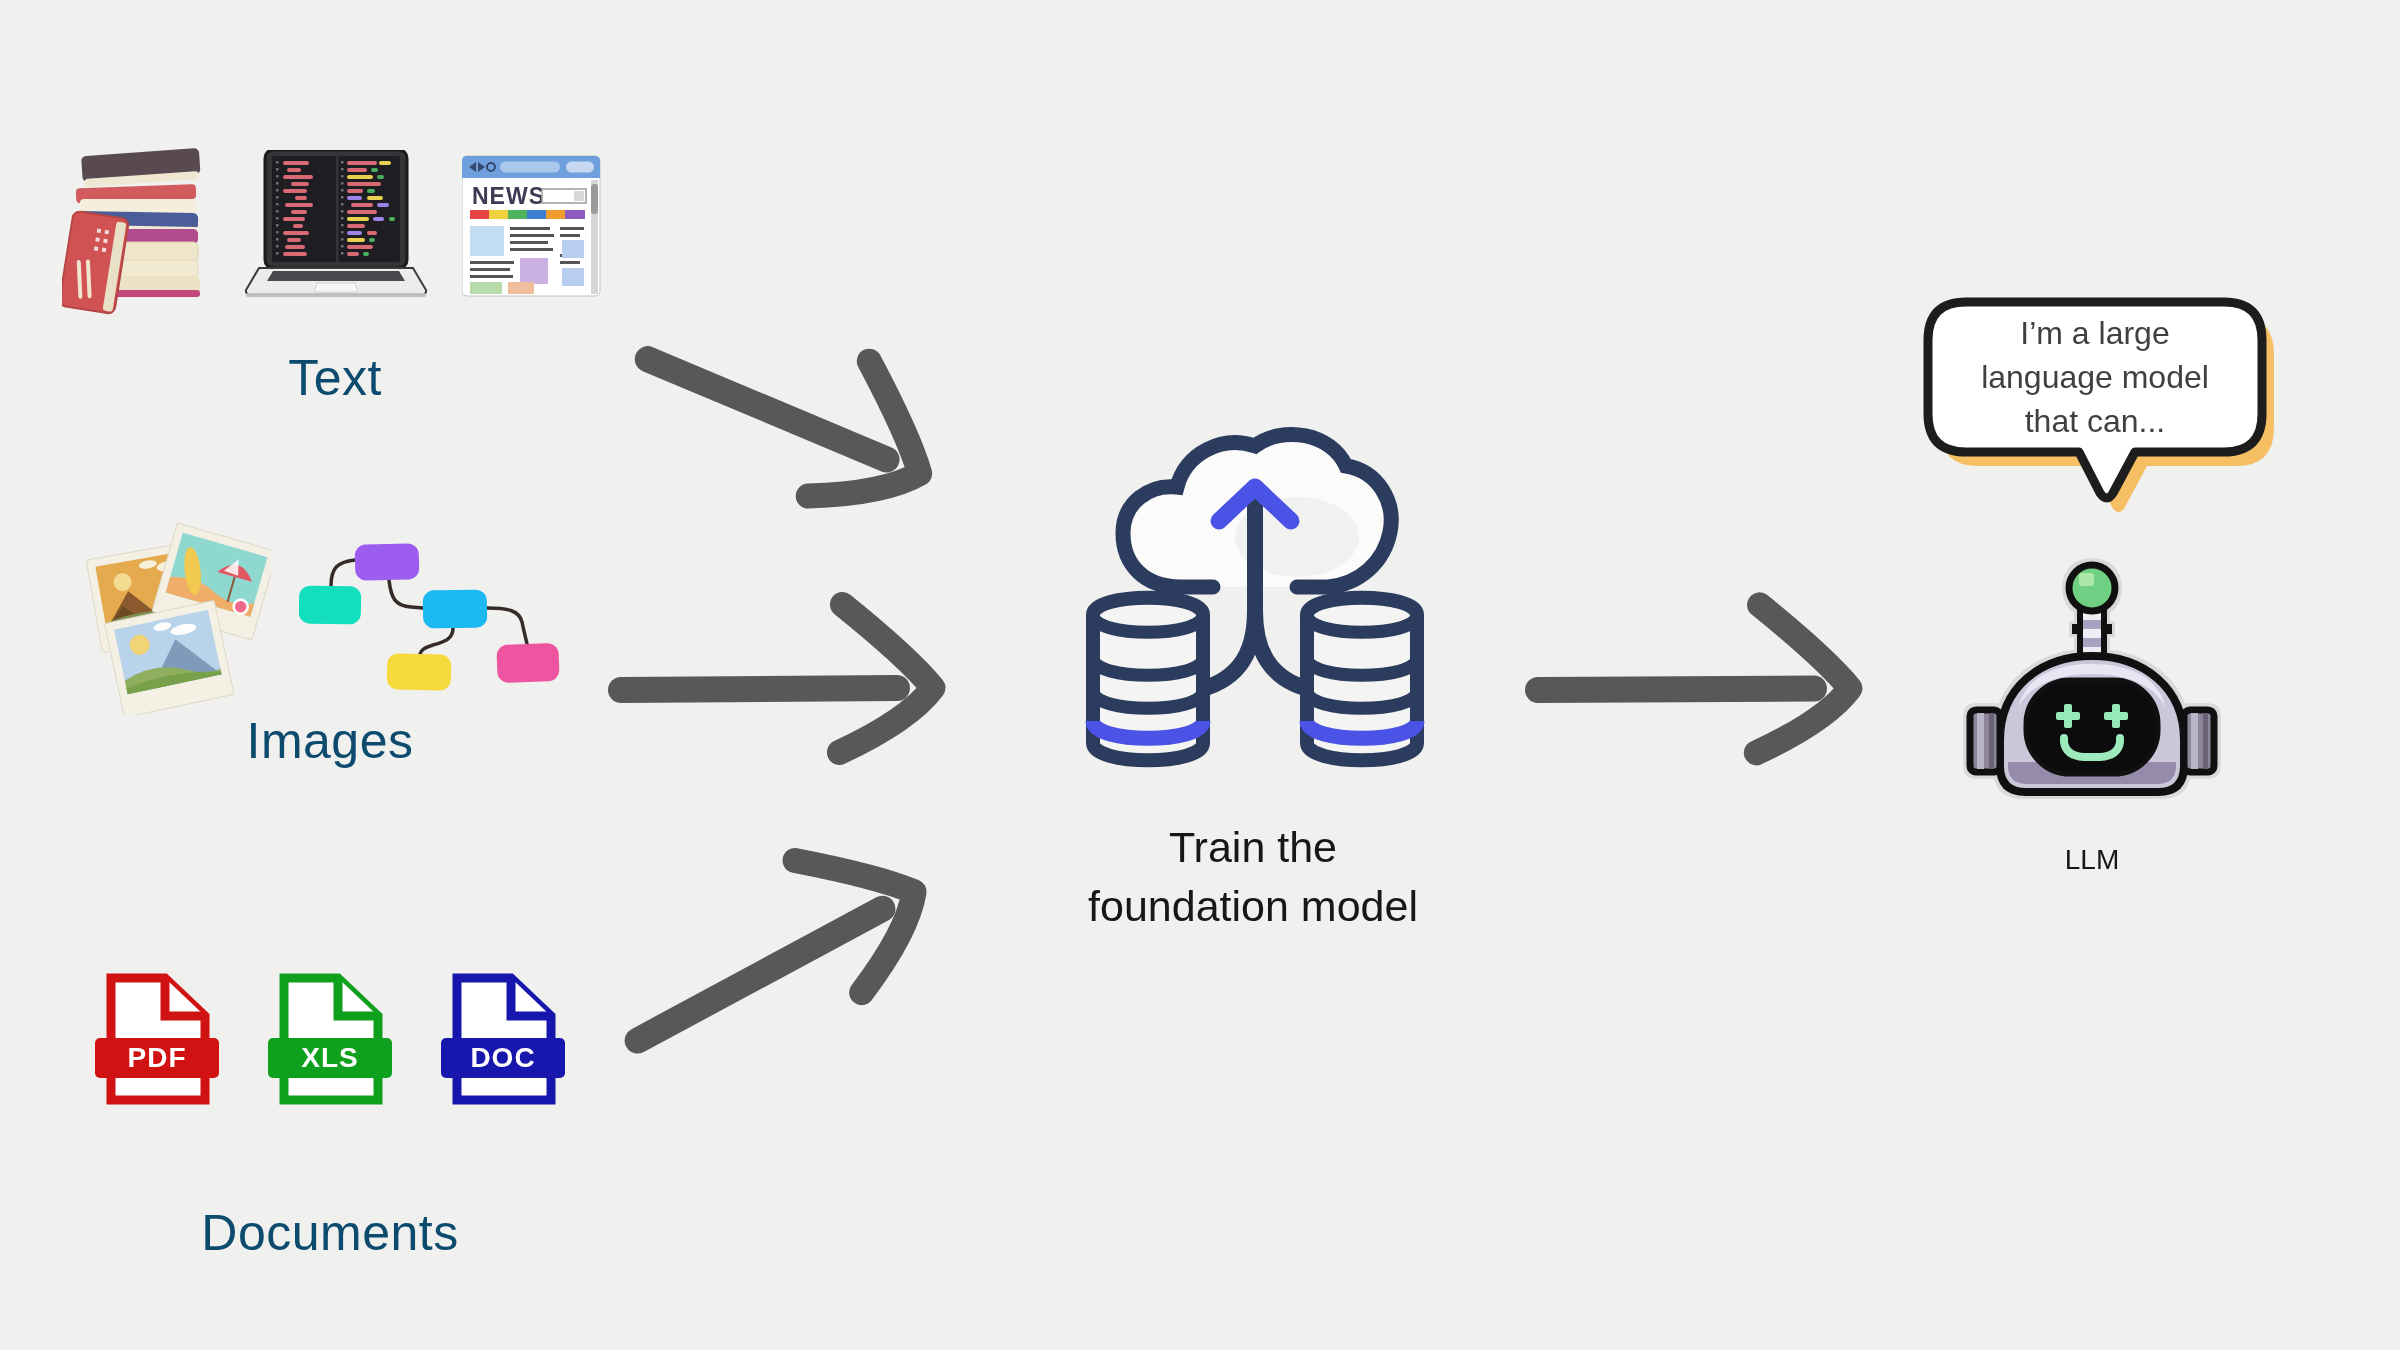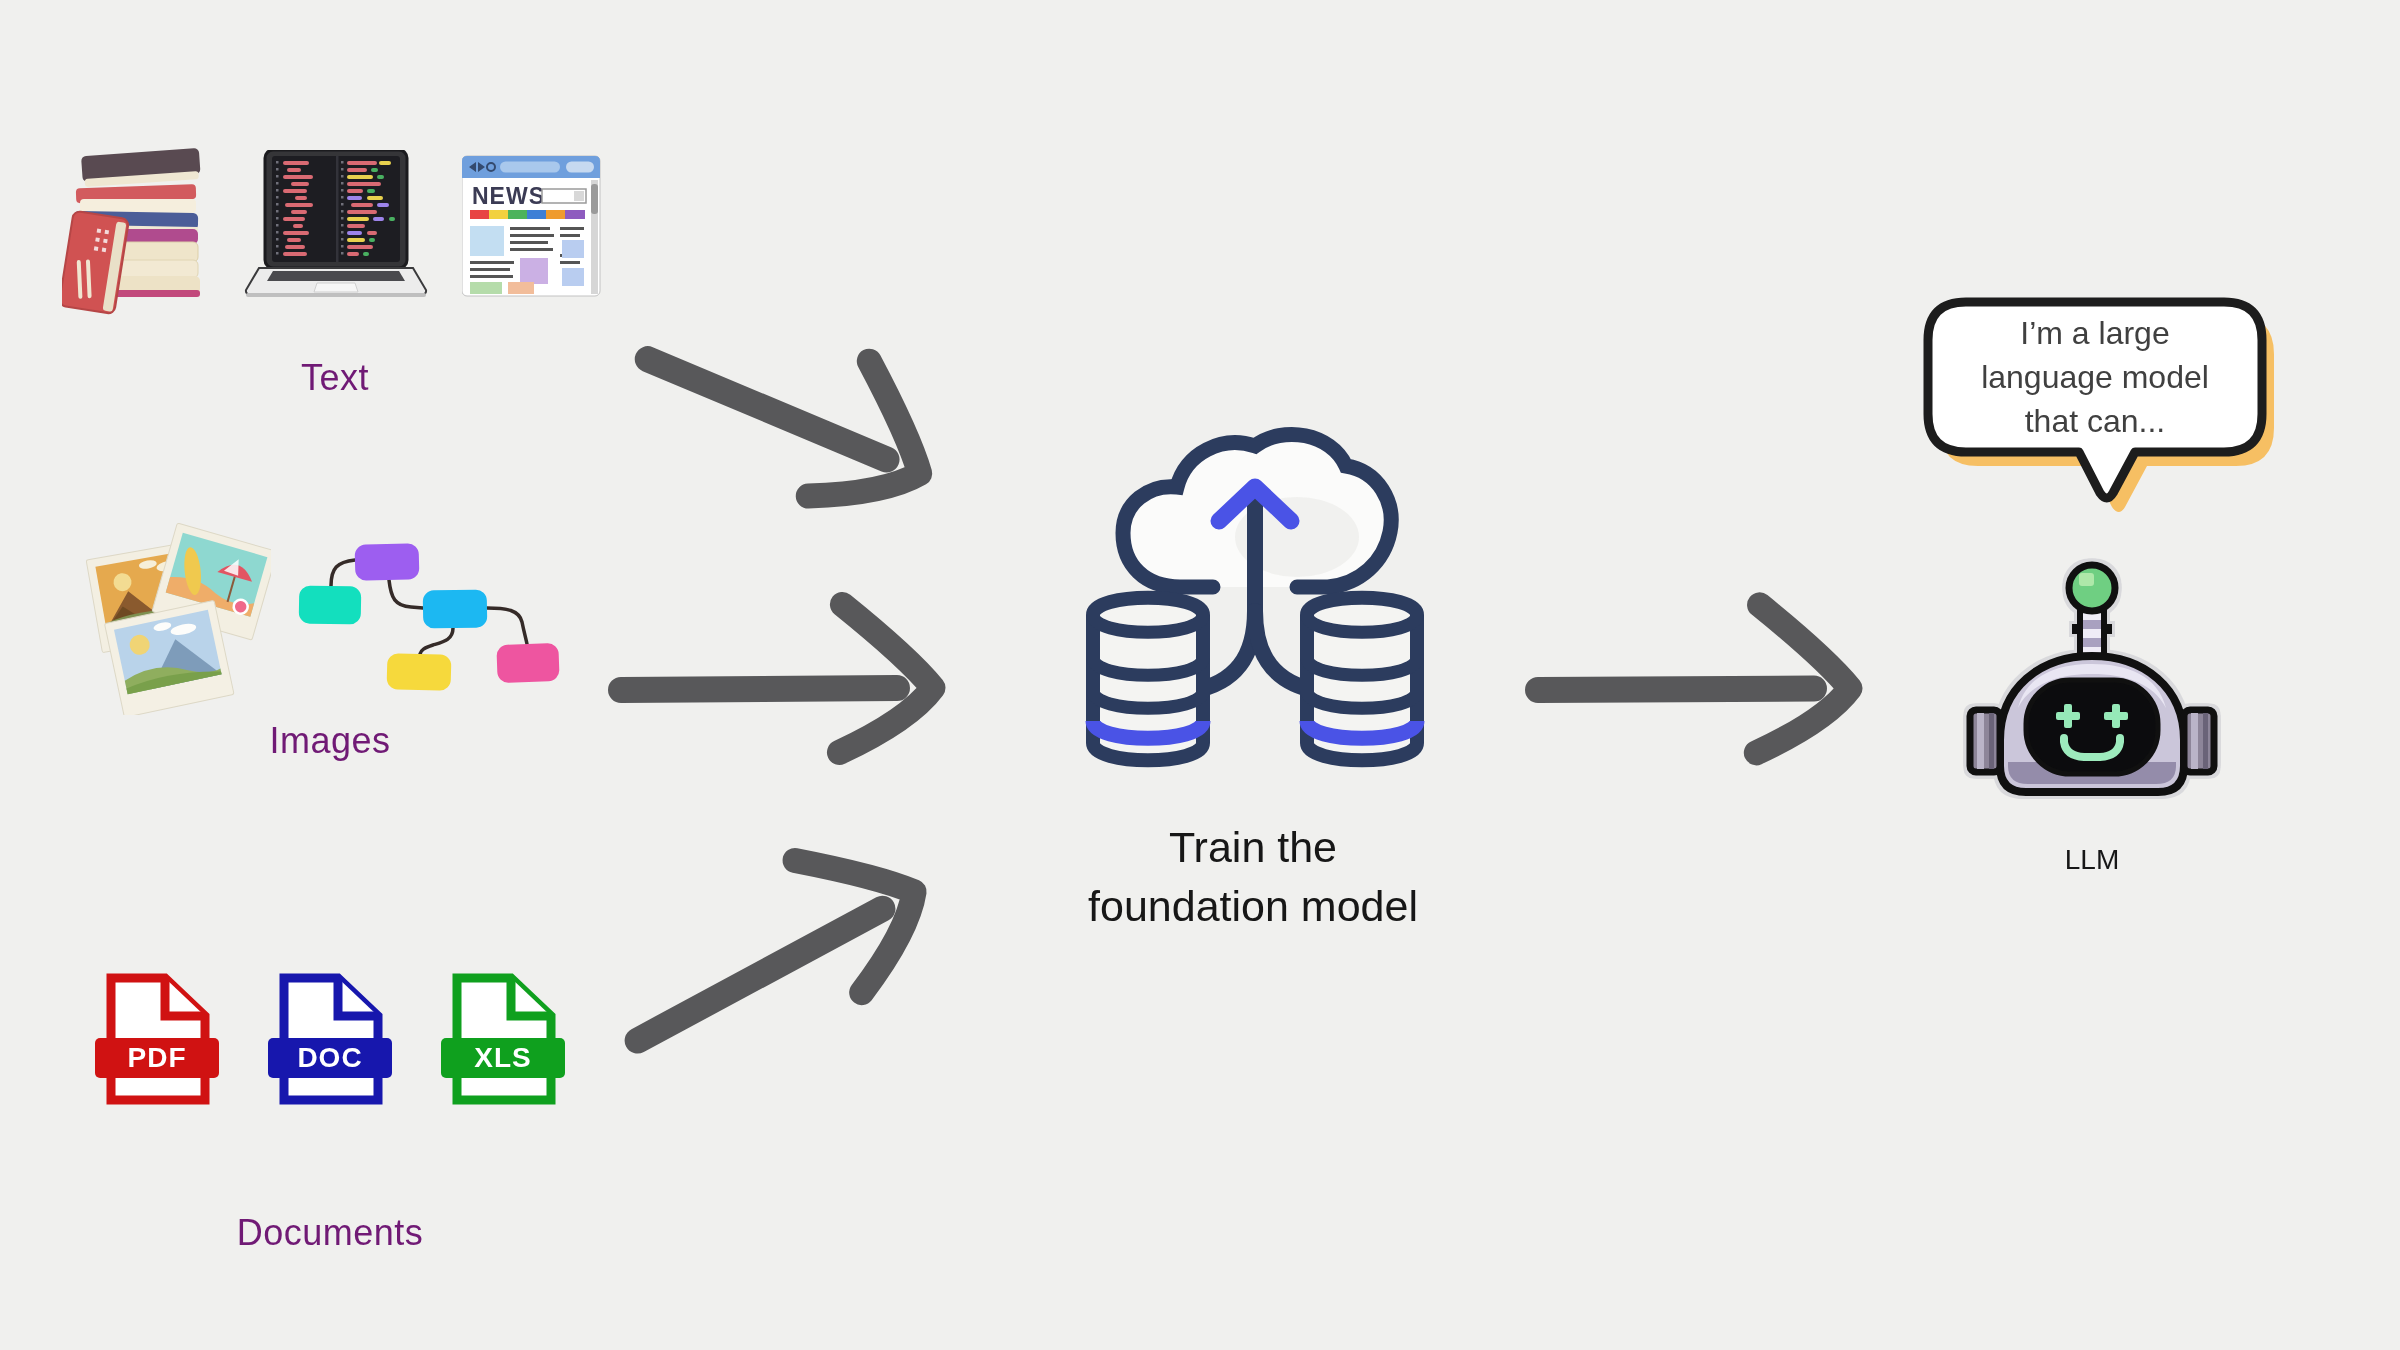--- a/index.html
+++ b/index.html
@@ -5,22 +5,22 @@
   html,body{margin:0;padding:0;}
   body{
     width:2400px;height:1350px;
     background:#f0f0ee;
     font-family:"Liberation Sans","DejaVu Sans",sans-serif;
     position:relative;overflow:hidden;
     color:#161616;
   }
   .abs{position:absolute;}
   .src-label{
-    font-size:36px;line-height:50px;font-weight:500;
-    text-align:center;color:#701a75;letter-spacing:.5px;
+    font-size:50px;line-height:50px;font-weight:500;
+    text-align:center;color:#0c4a6e;letter-spacing:.5px;
     white-space:pre-line;
   }
   .center-label{
     font-size:43px;line-height:59px;font-weight:500;
     text-align:center;color:#171717;white-space:pre-line;
   }
   .llm-label{
     font-size:28px;font-weight:500;text-align:center;color:#171717;
   }
   
@@ -289,31 +289,31 @@
   <div class="abs" style="left:95px;top:970px;display:flex;gap:49px;text-decoration:underline;">
     <div class="doc-icon">
       <svg width="124" height="138" viewBox="0 0 124 138">
         <path d="M16,8 H70 L110,46 V130 H16 Z" fill="#ffffff" stroke="#d01212" stroke-width="9" stroke-linejoin="miter"></path>
         <path d="M70,8 V46 H110" fill="#ffffff" stroke="#d01212" stroke-width="9"></path>
       </svg>
       <div class="doc-band band-pdf">PDF</div>
     </div>
     <div class="doc-icon">
       <svg width="124" height="138" viewBox="0 0 124 138">
+        <path d="M16,8 H70 L110,46 V130 H16 Z" fill="#ffffff" stroke="#0fa01e" stroke-width="9" stroke-linejoin="miter"></path>
+        <path d="M70,8 V46 H110" fill="#ffffff" stroke="#0fa01e" stroke-width="9"></path>
+      </svg>
+      <div class="doc-band band-xls">XLS</div>
+    </div>
+    <div class="doc-icon">
+      <svg width="124" height="138" viewBox="0 0 124 138">
         <path d="M16,8 H70 L110,46 V130 H16 Z" fill="#ffffff" stroke="#1717ad" stroke-width="9" stroke-linejoin="miter"></path>
         <path d="M70,8 V46 H110" fill="#ffffff" stroke="#1717ad" stroke-width="9"></path>
       </svg>
       <div class="doc-band band-doc">DOC</div>
-    </div>
-    <div class="doc-icon">
-      <svg width="124" height="138" viewBox="0 0 124 138">
-        <path d="M16,8 H70 L110,46 V130 H16 Z" fill="#ffffff" stroke="#0fa01e" stroke-width="9" stroke-linejoin="miter"></path>
-        <path d="M70,8 V46 H110" fill="#ffffff" stroke="#0fa01e" stroke-width="9"></path>
-      </svg>
-      <div class="doc-band band-xls">XLS</div>
     </div>
   </div>
   <div class="abs src-label" style="left:60px;top:1208px;width:540px;">Documents</div>
 </div>
 
 <div class="abs" style="left:0;top:0;">
   <svg class="abs" style="left:1085px;top:425px;" width="350" height="345" viewBox="0 0 350 345">
 
     <path d="M95,162 C60,162 38,140 38,108 C38,78 64,59 92,62 C101,28 137,10 170,21 C198,0 246,8 261,41 C293,46 311,77 305,107 C299,137 275,159 243,162 Z" fill="#fbfbfa"></path>
     <ellipse cx="212" cy="112" rx="62" ry="40" fill="#ececea" opacity="0.7"></ellipse>

